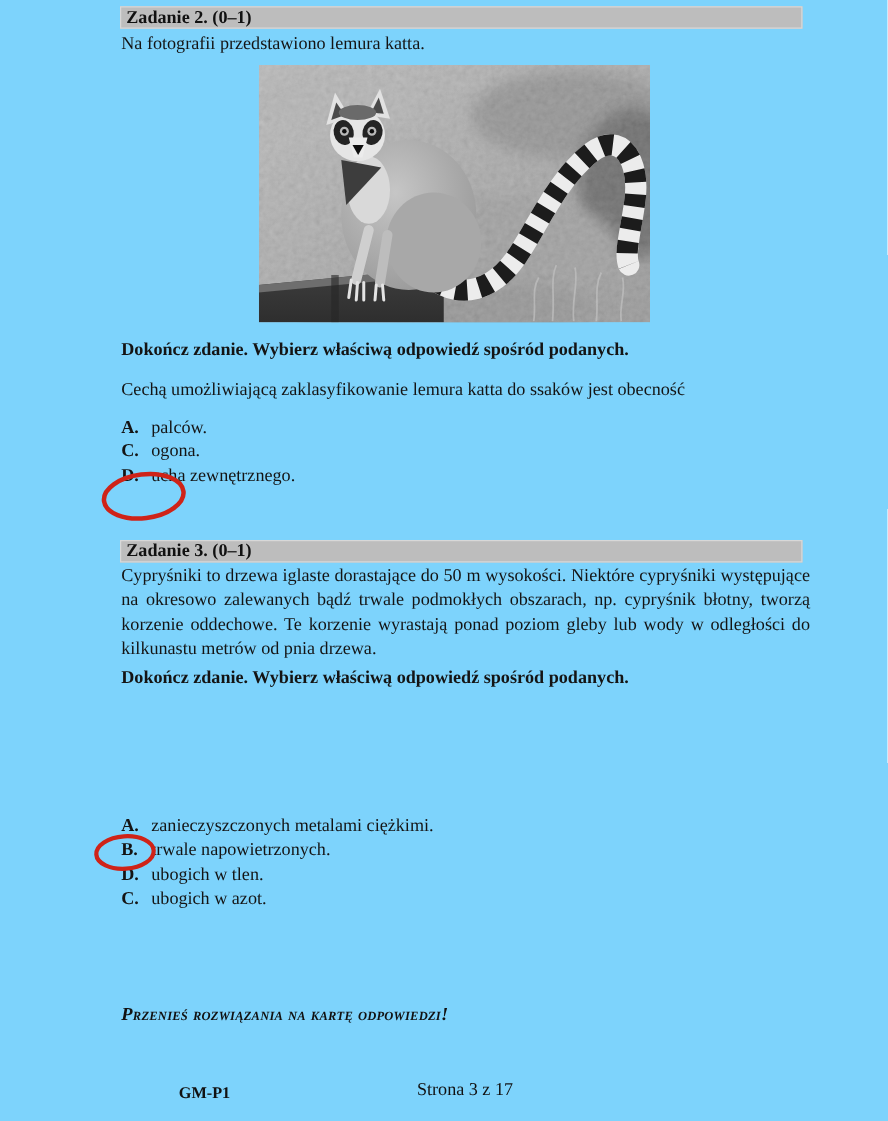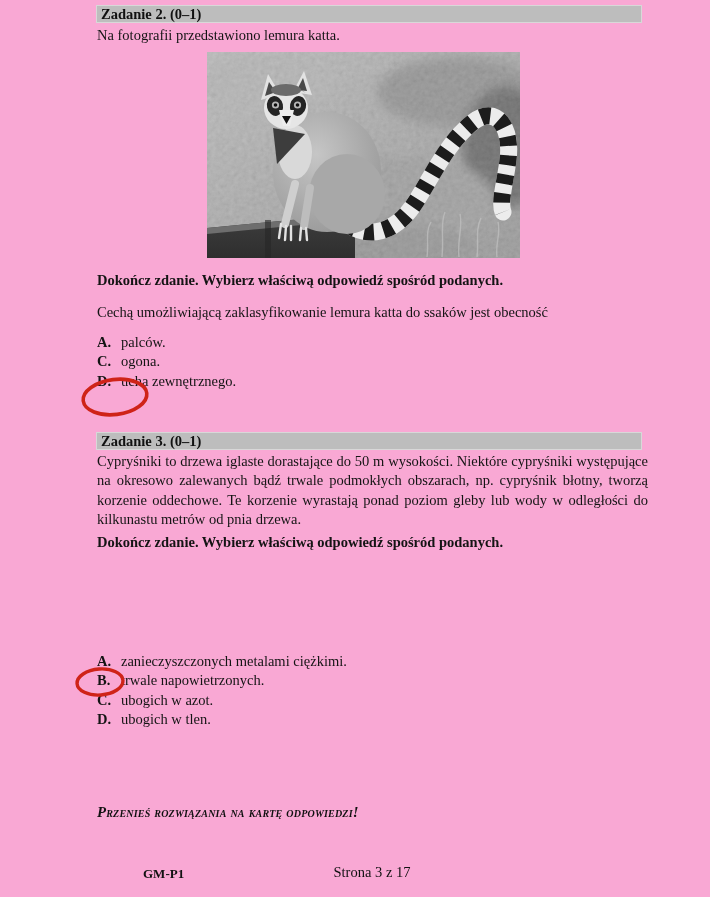--- a/index.html
+++ b/index.html
@@ -4,21 +4,21 @@
 <style>
   html, body {
     margin: 0;
     padding: 0;
     background: #ffffff;
   }
   .page {
     position: relative;
     width: 710px;
     height: 897px;
-    background: #f9a8d4;
+    background: #7dd3fc;
     font-family: "Liberation Serif", "DejaVu Serif", serif;
     font-size: 14.5px;
     color: #141414;
     overflow: hidden;
   }
   .abs { position: absolute; }
   .task-bar {
     left: 96px;
     width: 546px;
     height: 18px;
@@ -218,24 +218,24 @@
 
 
   <div class="abs options" style="top:616px;margin-top:36px;">
     <div class="option-row">
       <span class="option-letter">A.</span><span>zanieczyszczonych metalami ciężkimi.</span>
     </div>
     <div class="option-row">
       <span class="option-letter">B.</span><span>trwale napowietrzonych.</span>
     </div>
     <div class="option-row">
+      <span class="option-letter">D.</span><span>ubogich w tlen.</span>
+    </div>
+    <div class="option-row">
       <span class="option-letter">C.</span><span>ubogich w azot.</span>
-    </div>
-    <div class="option-row">
-      <span class="option-letter">D.</span><span>ubogich w tlen.</span>
     </div>
   </div>
 
   <svg class="abs mark-svg" style="left:74px; top:664px;" width="54" height="36">
     <ellipse cx="26" cy="18" rx="23" ry="13" fill="none" stroke="#cf2318" stroke-width="3.4" transform="rotate(-4 26 18)" stroke-linecap="round"></ellipse>
   </svg>
 
   <div class="abs footer-instruction">Przenieś rozwiązania na kartę odpowiedzi!</div>
 
   <div class="abs footer-code">GM-P1</div>

